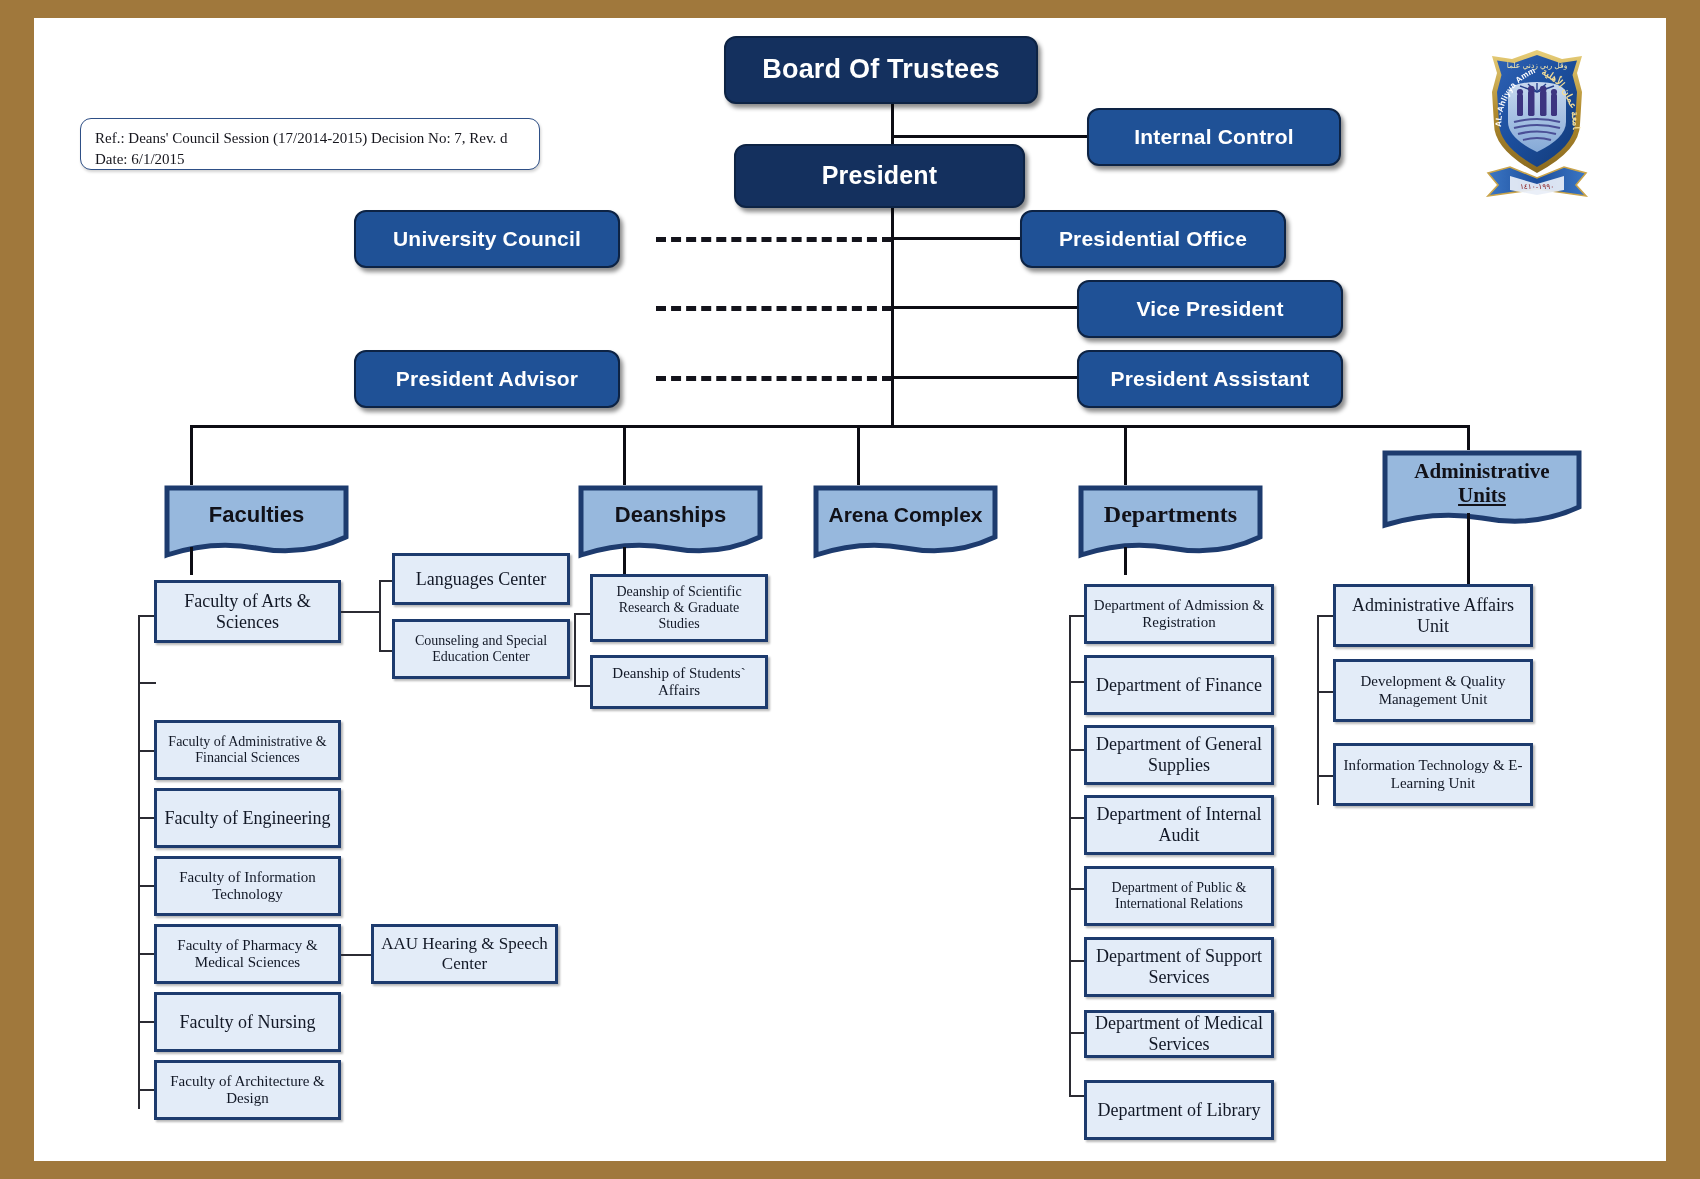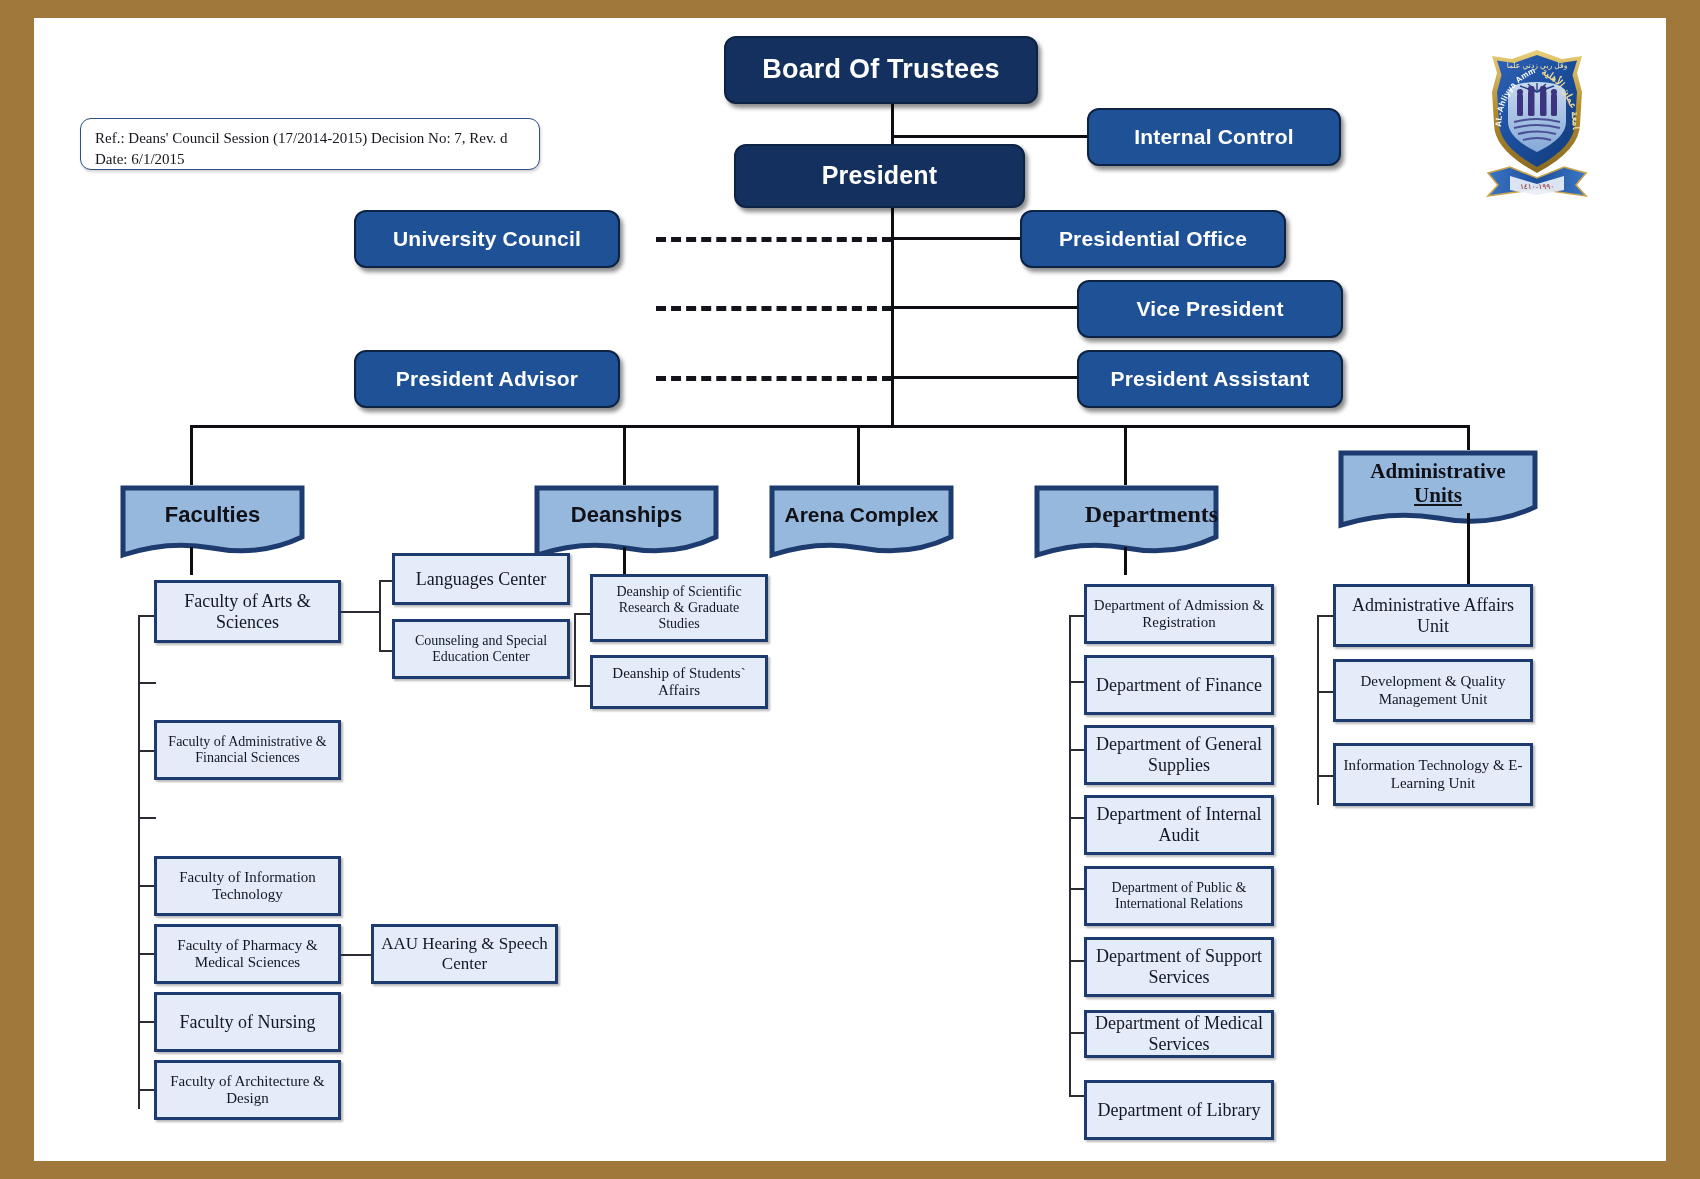--- a/index.html
+++ b/index.html
@@ -42,20 +42,21 @@
     border:2px solid #0d2344;
     line-height:1.1;
     letter-spacing:.2px;
   }
   .rbox.navy{background:#14305e;}
   .rbox.blue{background:#1f5196;}
 
   
   .banner{
     position:absolute;
+    margin-left:44px;
   }
   .banner svg{position:absolute;left:0;top:0;overflow:visible;}
   .banner .btxt{
     position:absolute;left:0;top:0;width:100%;
     text-align:center;
     font-weight:bold;
     color:#111118;
     line-height:1.12;
     pointer-events:none;
   }
@@ -254,21 +255,21 @@
     <svg width="185" height="78" viewBox="0 0 185 78">
       <path d="M3 3 L182 3 L182 52 Q140 72 92 63 Q48 55 3 70 Z" fill="#97b8dd" stroke="#1d3b6e" stroke-width="5"></path>
     </svg>
     <div class="btxt" style="top:18px;font-size:21px;">Arena Complex</div>
   </div>
 
   <div class="banner serif" style="left:1000px;top:467px;width:185px;height:75px;">
     <svg width="185" height="78" viewBox="0 0 185 78">
       <path d="M3 3 L182 3 L182 52 Q140 72 92 63 Q48 55 3 70 Z" fill="#97b8dd" stroke="#1d3b6e" stroke-width="5"></path>
     </svg>
-    <div class="btxt" style="top:16px;font-size:24px;padding-left:25px;">Departments</div>
+    <div class="btxt" style="top:16px;font-size:24px;">Departments</div>
   </div>
   <div class="ln lnv" style="left:1090px;top:529px;height:28px;"></div>
 
   <div class="banner serif" style="left:1304px;top:432px;width:200px;height:80px;">
     <svg width="200" height="84" viewBox="0 0 200 84">
       <path d="M3 3 L197 3 L197 57 Q152 78 100 68 Q52 60 3 75 Z" fill="#97b8dd" stroke="#1d3b6e" stroke-width="5"></path>
     </svg>
     <div class="btxt" style="top:10px;font-size:21px;">Administrative</div>
     <div class="btxt" style="top:34px;font-size:21px;text-decoration:underline;">Units</div>
   </div>
@@ -283,20 +284,23 @@
   <div class="ln thin lnh" style="left:104px;top:867px;width:18px;"></div>
   <div class="ln thin lnh" style="left:104px;top:935px;width:18px;"></div>
   <div class="ln thin lnh" style="left:104px;top:1003px;width:18px;"></div>
   <div class="ln thin lnh" style="left:104px;top:1071px;width:18px;"></div>
 
   <div class="leaf sz16" style="left:120px;top:562px;width:187px;height:63px;">
         <span>Faculty of Arts &amp; Sciences</span>
       </div>
   <div class="leaf sz14" style="left:120px;top:702px;width:187px;height:60px;">
         <span>Faculty of Administrative &amp; Financial Sciences</span>
+      </div>
+  <div class="leaf sz16" style="left:120px;top:770px;width:187px;height:60px;">
+        <span>Faculty of Engineering</span>
       </div>
   <div class="leaf sz15" style="left:120px;top:838px;width:187px;height:60px;">
         <span>Faculty of Information Technology</span>
       </div>
   <div class="leaf sz15" style="left:120px;top:906px;width:187px;height:60px;">
         <span>Faculty of Pharmacy &amp; Medical Sciences</span>
       </div>
   <div class="leaf sz16" style="left:120px;top:974px;width:187px;height:60px;">
         <span>Faculty of Nursing</span>
       </div>

